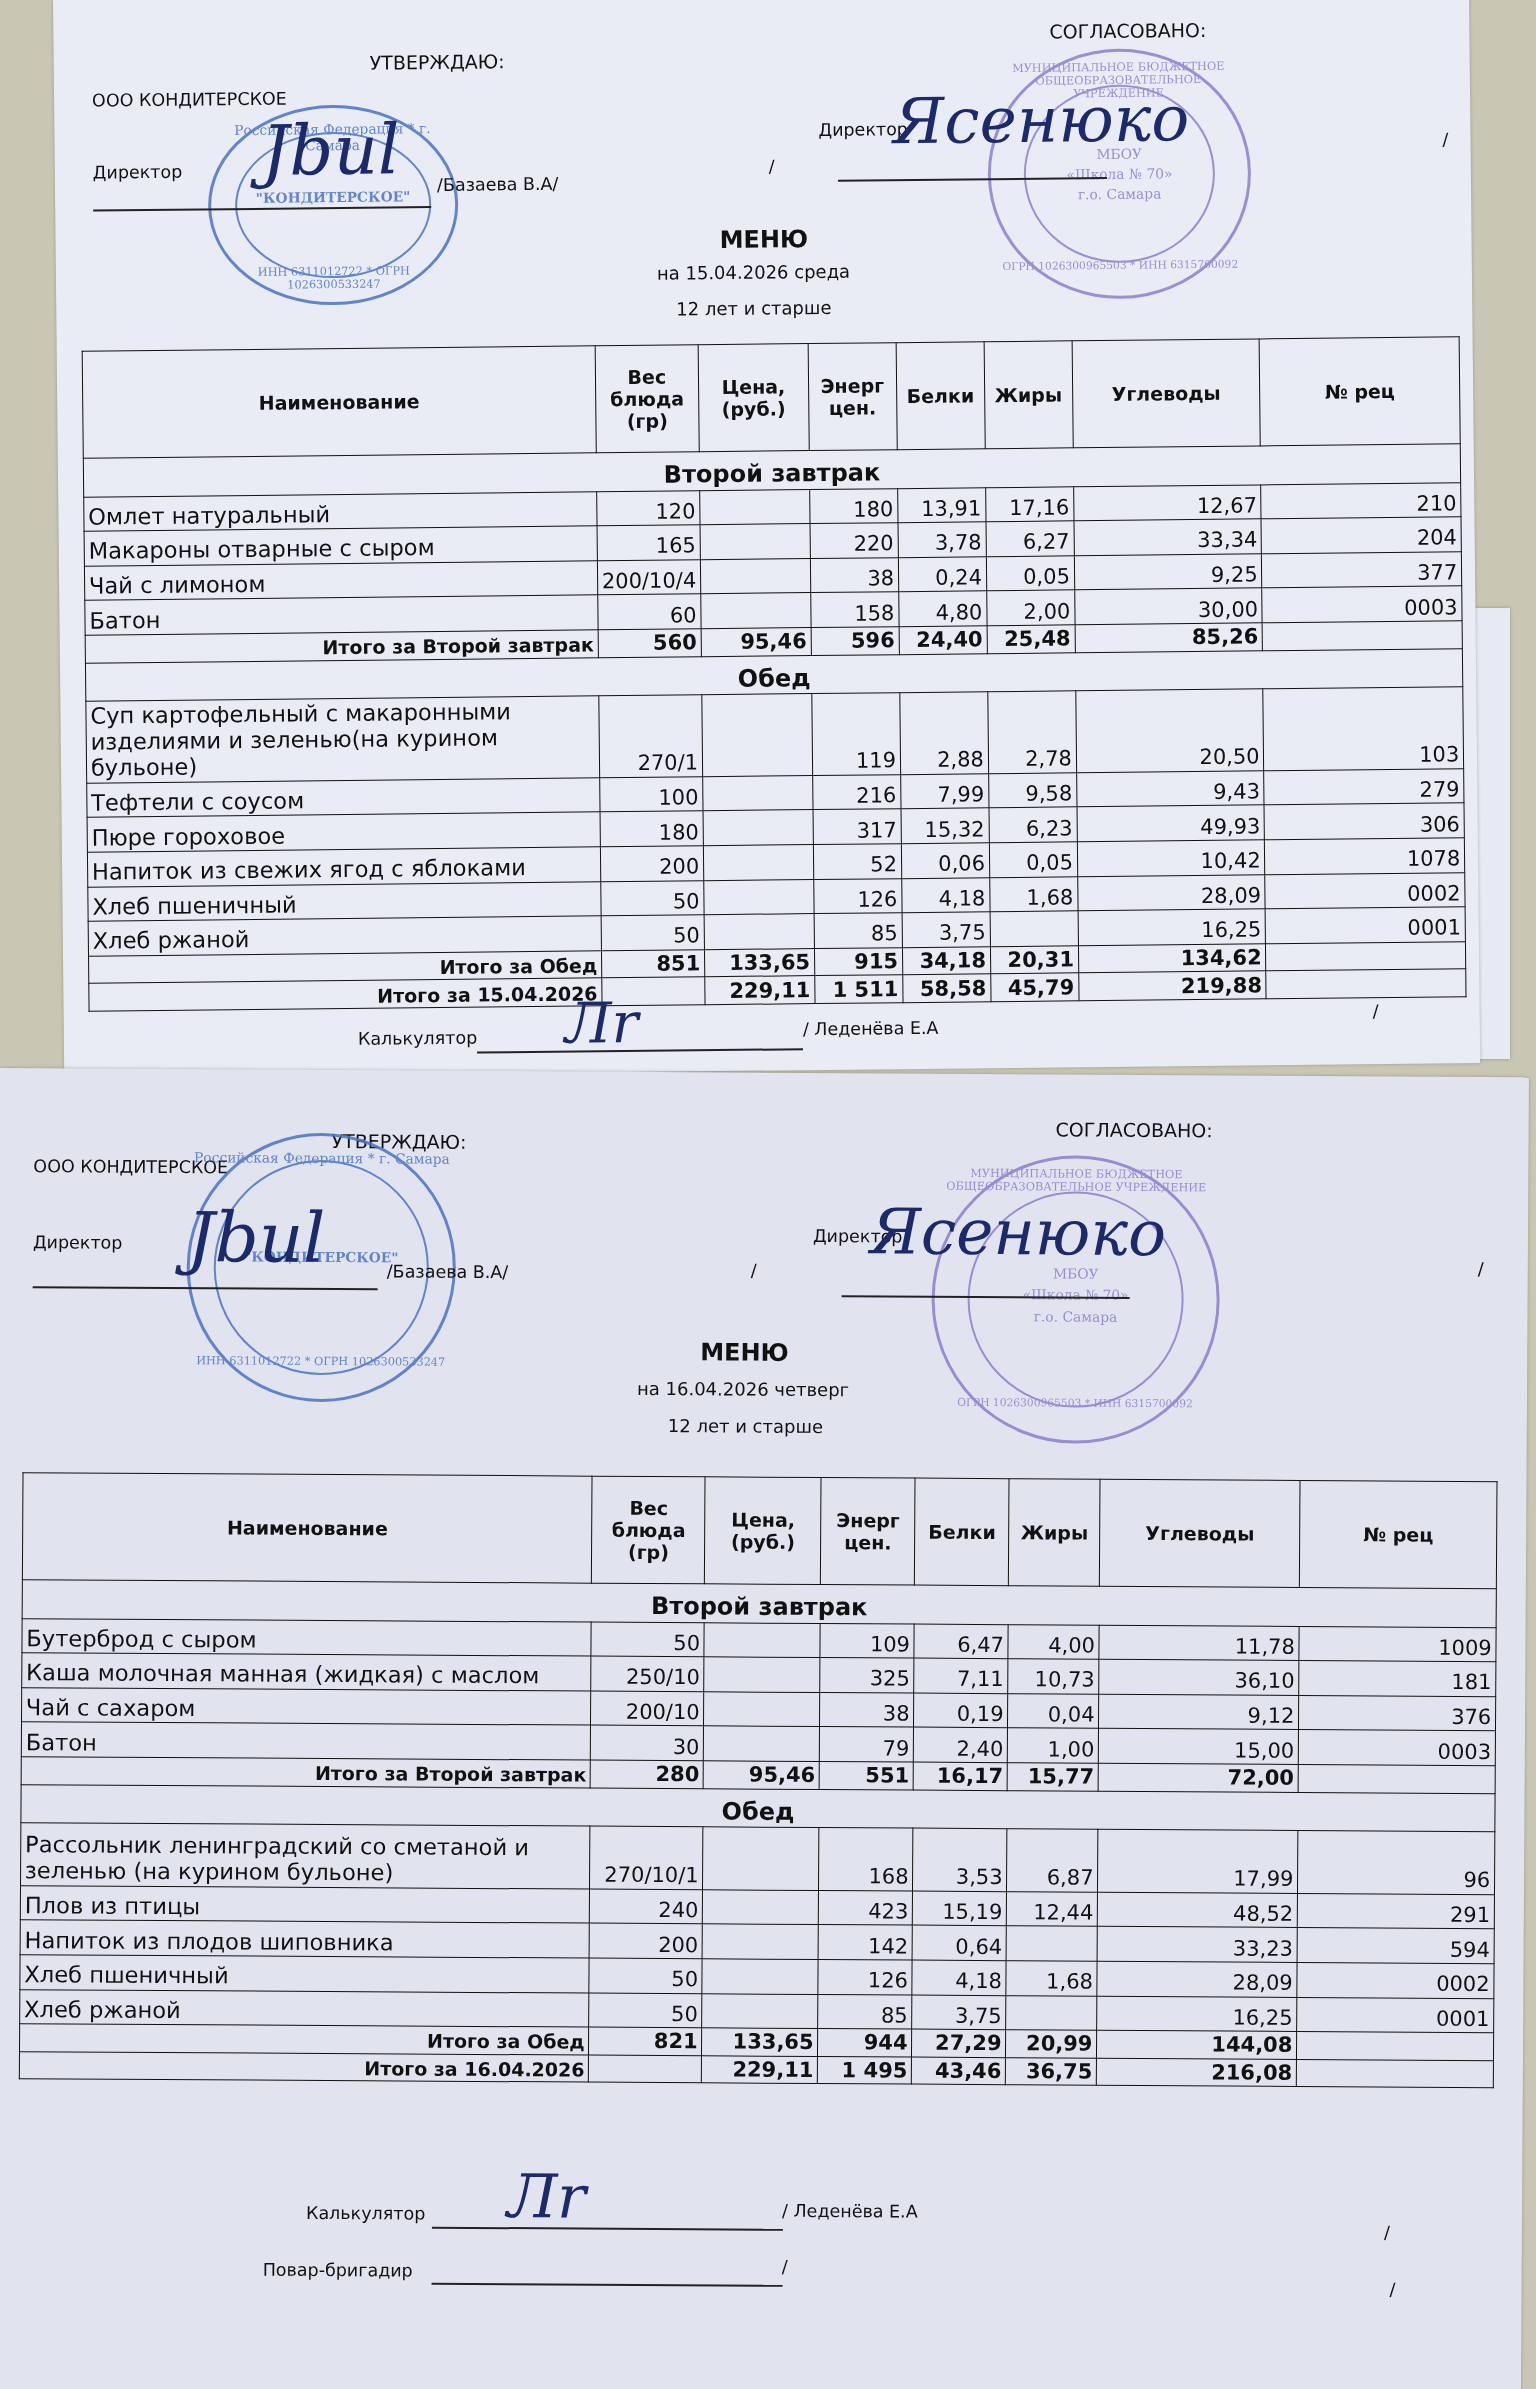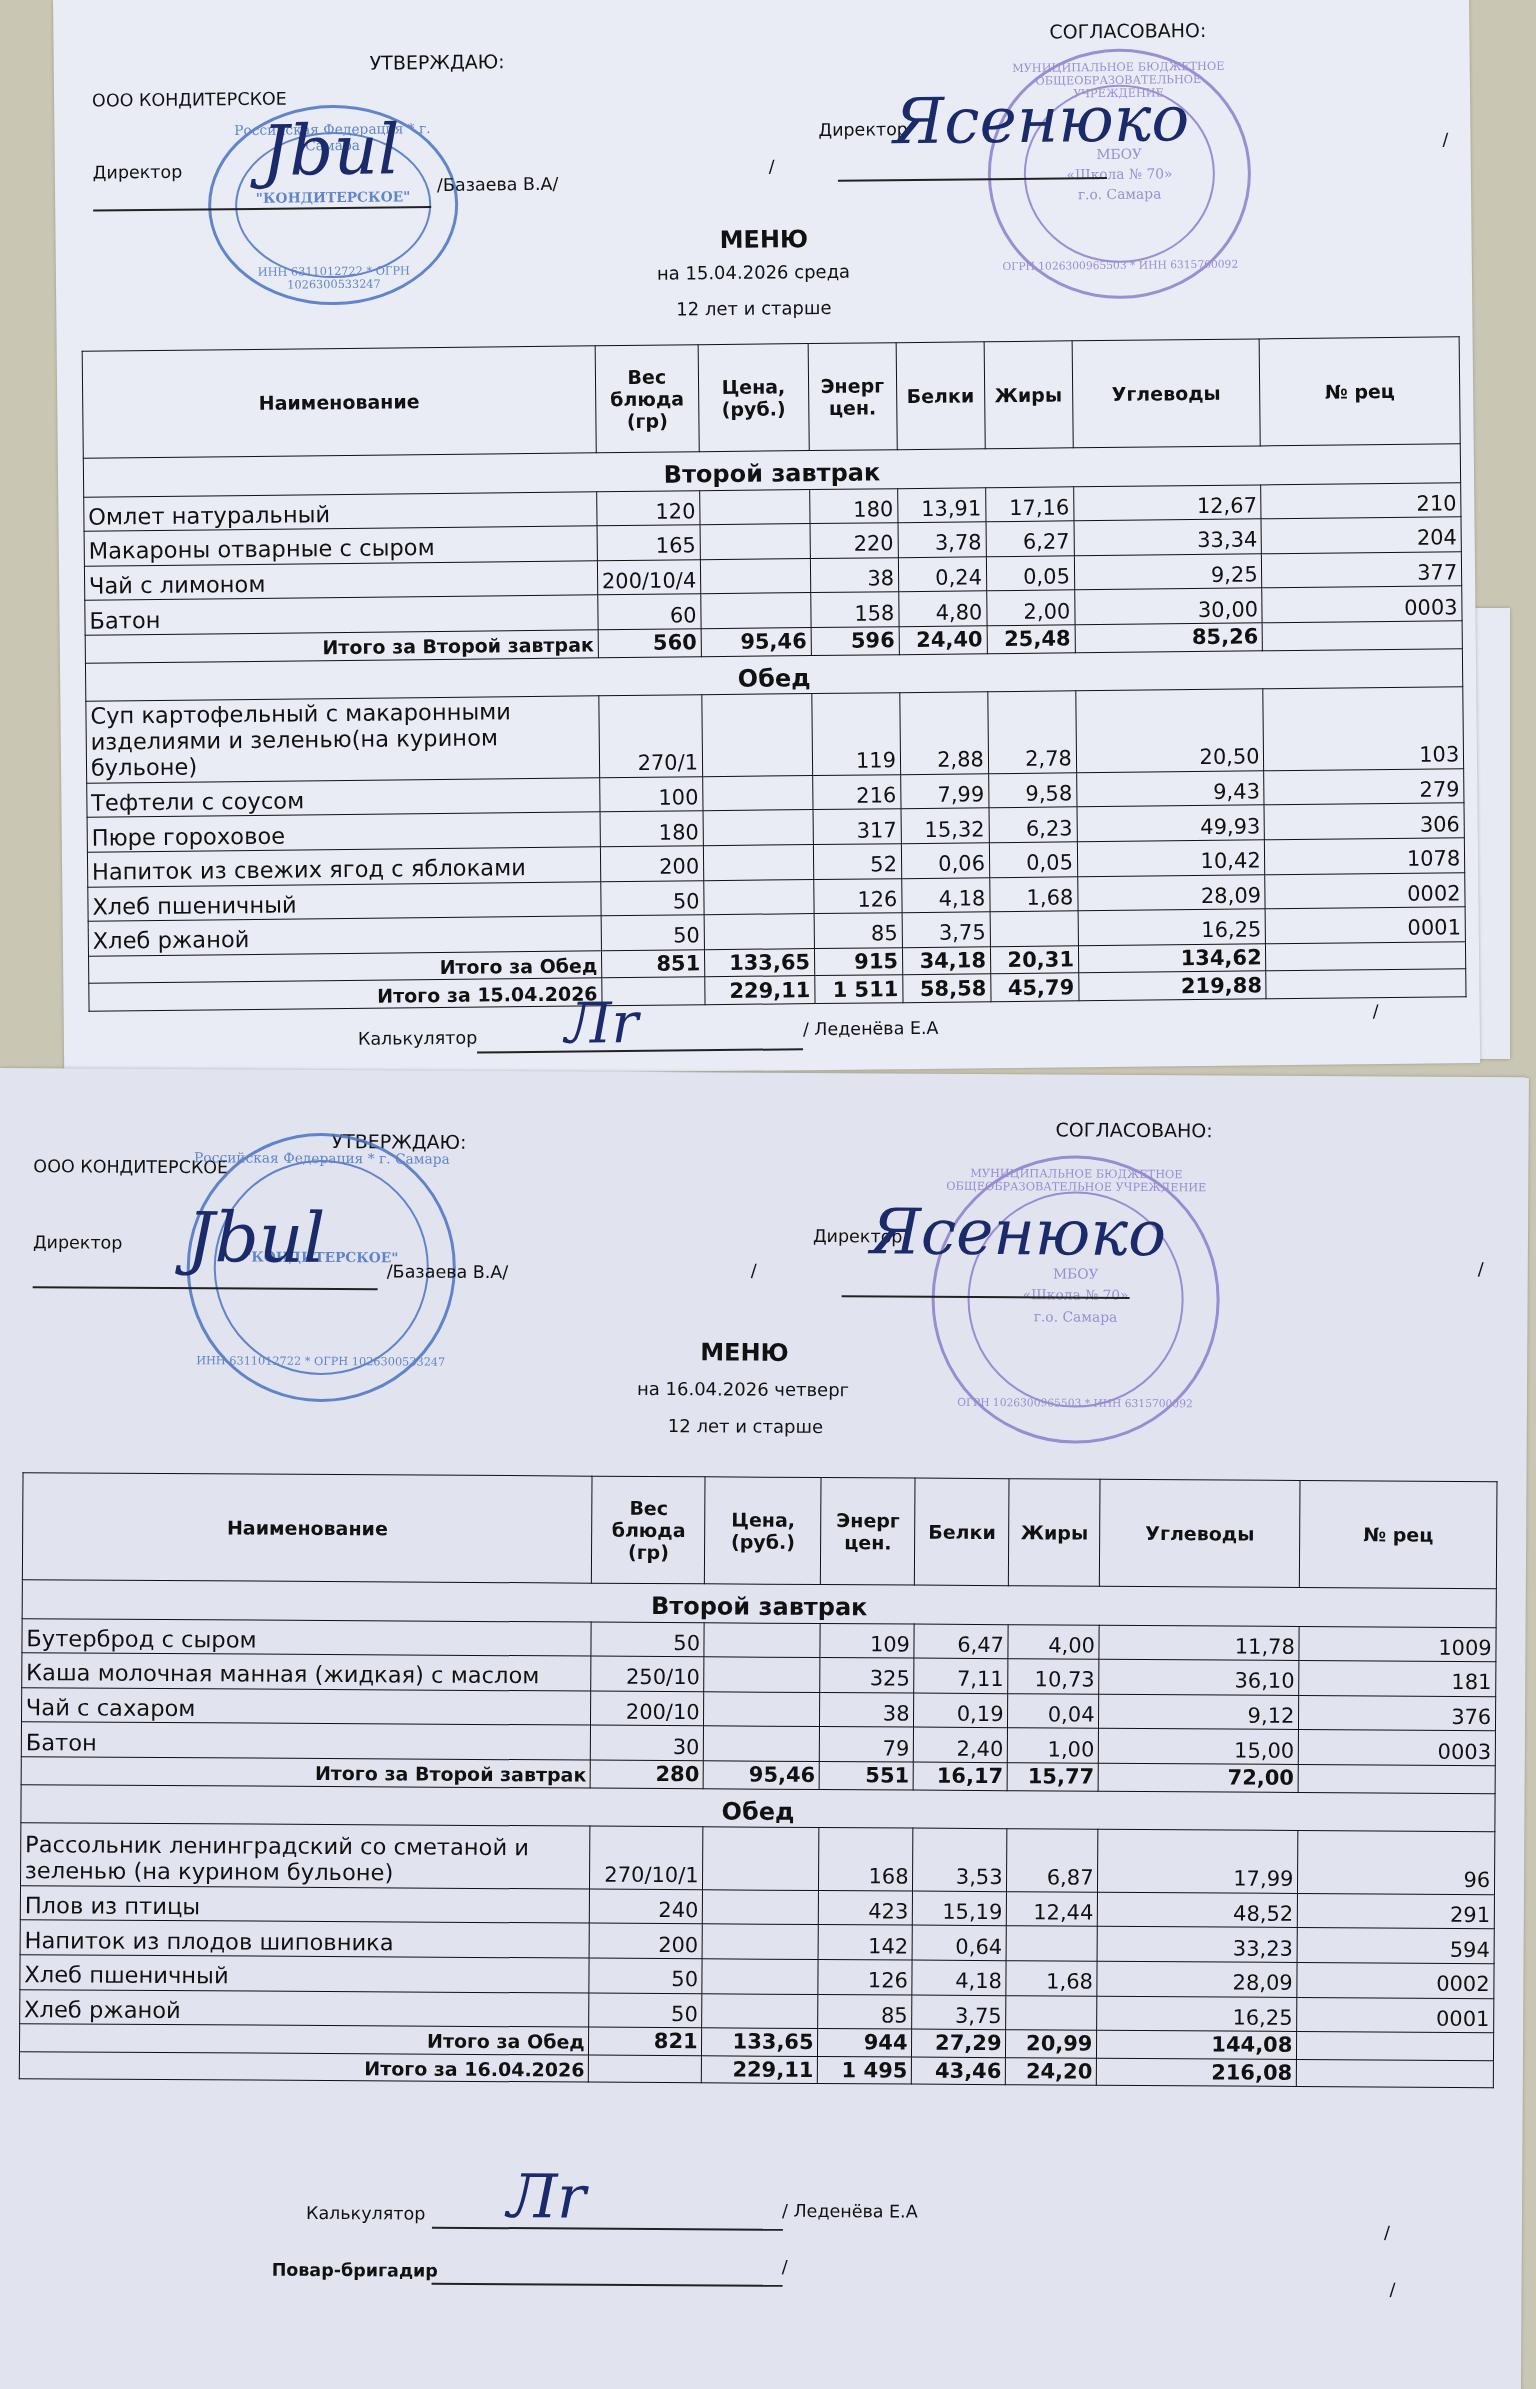--- a/index.html
+++ b/index.html
@@ -437,31 +437,31 @@
           <td class="num">20,99</td>
           <td class="num">144,08</td>
           <td class="num"></td>
         </tr>
         <tr class="total">
           <td class="label">Итого за 16.04.2026</td>
           <td class="num"></td>
           <td class="num">229,11</td>
           <td class="num">1 495</td>
           <td class="num">43,46</td>
-          <td class="num">24,20</td>
+          <td class="num">36,75</td>
           <td class="num">216,08</td>
           <td class="num"></td>
         </tr>
       </tbody>
   </table>
 
   <div class="abs small" style="left:313px;top:1133px;">Калькулятор</div>
   <div class="sig-line" style="left:439px;top:1156px;width:351px;"></div>
   <div class="signature" style="left:514px;top:1090px;font-size:60px;">Лr</div>
   <div class="abs small" style="left:789px;top:1128px;">/ Леденёва Е.А</div>
   <div class="abs small" style="left:1391px;top:1146px;">/</div>
 
-  <div class="abs small" style="left:279px;top:1190px;font-weight:bold;">Повар-бригадир</div>
+  <div class="abs small" style="left:270px;top:1190px;">Повар-бригадир</div>
   <div class="sig-line" style="left:439px;top:1212px;width:351px;"></div>
   <div class="abs small" style="left:789px;top:1184px;">/</div>
   <div class="abs small" style="left:1397px;top:1203px;">/</div>
 </div>
 
 
 </body></html>

